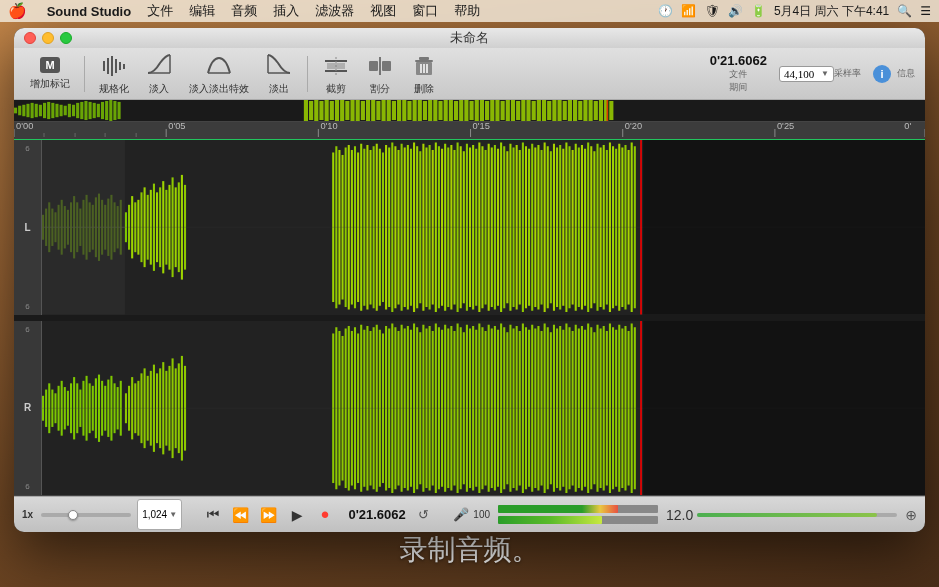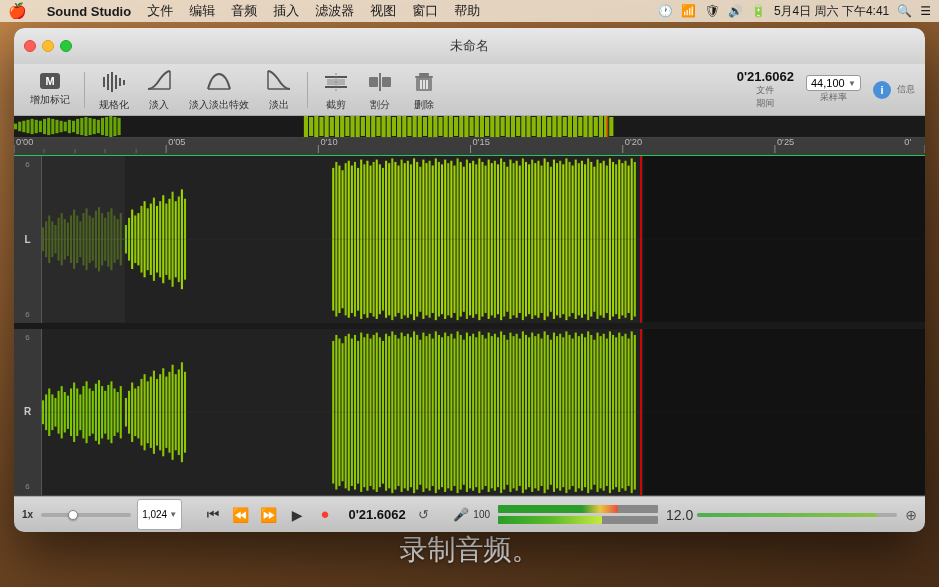--- a/index.html
+++ b/index.html
@@ -65,21 +65,21 @@
       border-radius: 10px;
       overflow: hidden;
       box-shadow: 0 20px 60px rgba(0,0,0,0.6);
       z-index: 10;
       display: flex;
       flex-direction: column;
     }
 
     
     .title-bar {
-      height: 36px;
+      height: 20px;
       background: linear-gradient(180deg, #e8e8e8 0%, #d0d0d0 100%);
       display: flex;
       align-items: center;
       padding: 0 10px;
       flex-shrink: 0;
       position: relative;
     }
     .traffic-lights {
       display: flex;
       gap: 6px;
@@ -169,22 +169,23 @@
       font-size: 13px;
       font-weight: 600;
       color: #111;
     }
     .info-label-sm {
       font-size: 9px;
       color: #666;
     }
     .sample-rate-box {
       display: flex;
-      flex-direction: column;
-      align-items: center;
+      flex-direction: row;
+      align-items: center;
+      font-family: Liberation Serif, serif;
     }
     .sample-rate-input {
       background: white;
       border: 1px solid #999;
       border-radius: 3px;
       font-size: 11px;
       padding: 1px 4px;
       width: 55px;
       text-align: center;
       display: flex;

